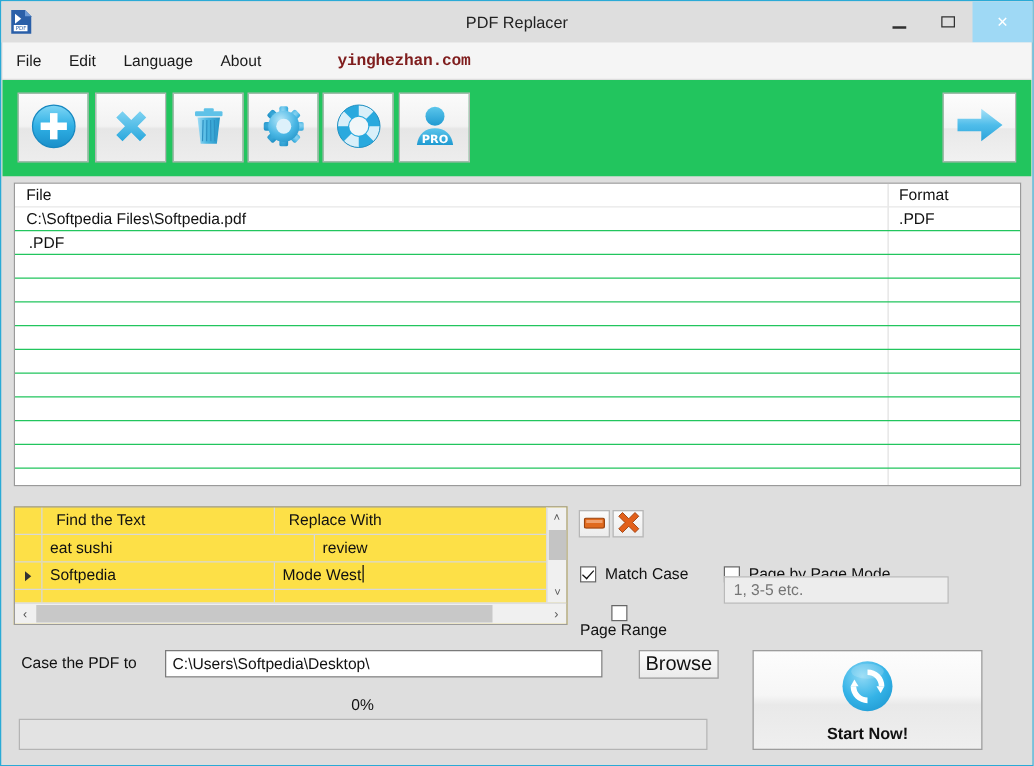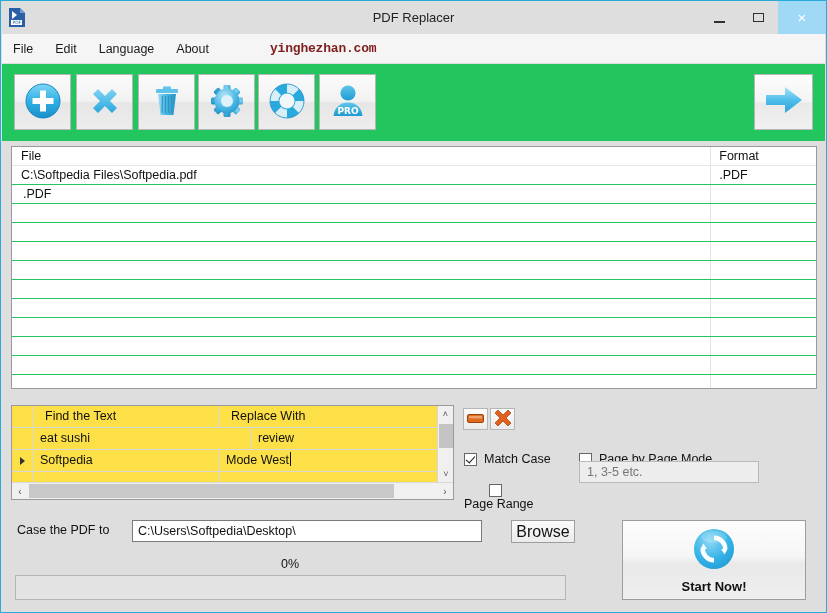--- a/index.html
+++ b/index.html
@@ -423,21 +423,20 @@
     left: 601px; top: 519px;
     width: 184px; height: 80px;
     box-sizing: border-box;
     border: 1px solid #9d9d9d;
     background: linear-gradient(to bottom, #fdfdfd 0%, #f6f6f6 45%, #e9e9e9 55%, #efefef 100%);
     display: flex;
     flex-direction: column;
     align-items: center;
     justify-content: center;
     cursor: default;
-    margin-left: 20px;
   }
   .start-label {
     margin-top: 4px;
     font-size: 13px;
     font-weight: bold;
     color: #111;
   }
 </style>
 </head>
 <body>

